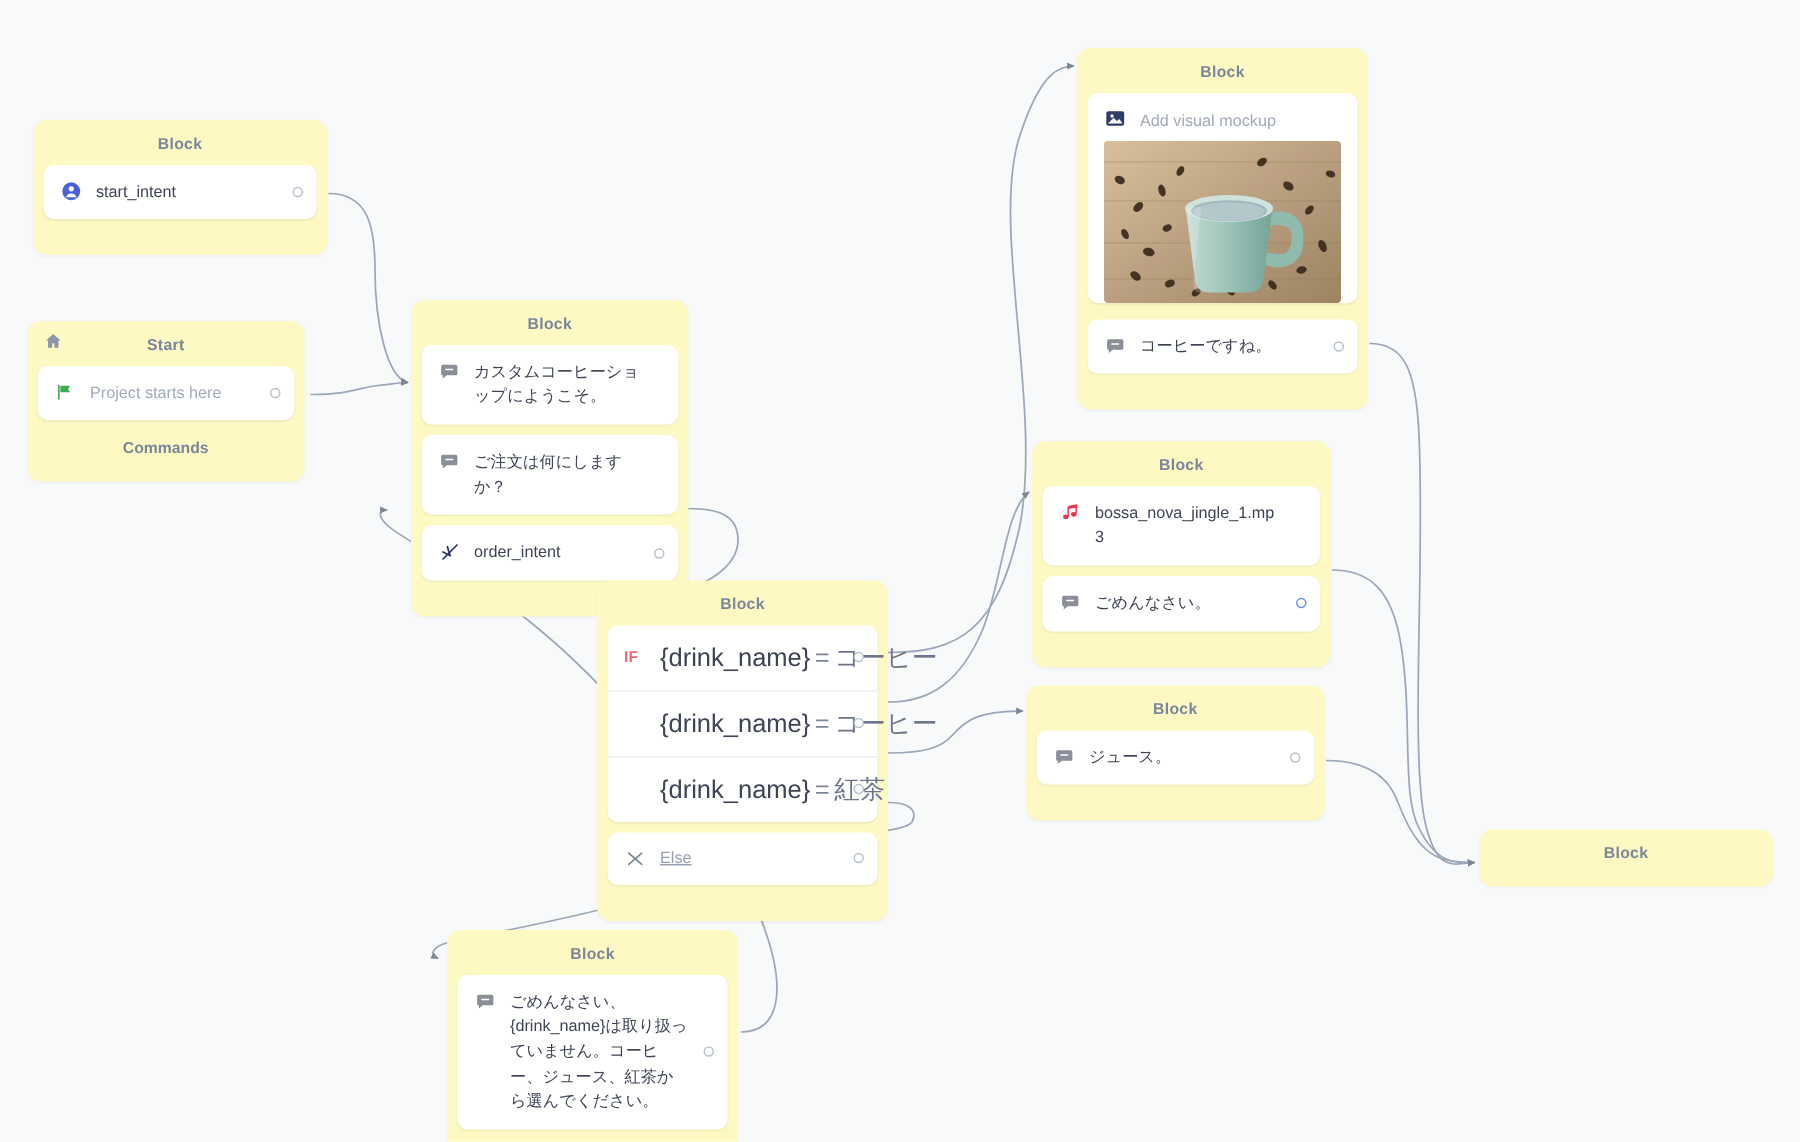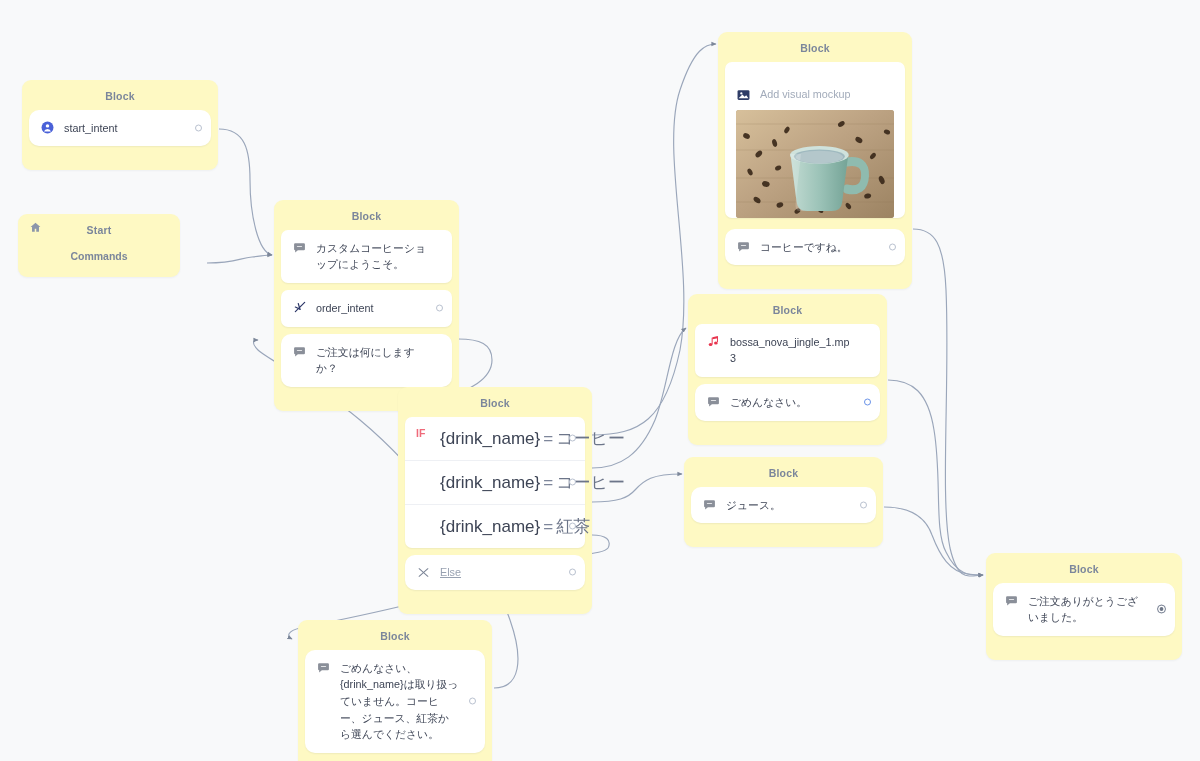--- a/index.html
+++ b/index.html
@@ -65,21 +65,21 @@
     color: #8c96aa;
   }
 
   .card {
     background: #ffffff;
     border-radius: 7px;
     margin-bottom: 7px;
     position: relative;
     box-shadow: 0 1px 1.5px rgba(40,50,80,0.07);
   }
-  .card:last-child { margin-bottom: 16px; border-radius: 10px; }
+  .card:last-child { margin-bottom: 16px; }
 
   .row {
     display: flex;
     align-items: flex-start;
     padding: 10px 26px 10px 11px;
     position: relative;
     min-height: 34px;
   }
 
   .row-icon {
@@ -118,20 +118,21 @@
   .port.filled {
     border: 1px solid #7b8496;
     background: #fff;
     box-shadow: inset 0 0 0 1.6px #fff, inset 0 0 0 4px #6d7687;
     width: 9px; height: 9px;
   }
 
   
   .cond-card .cond-row {
     display: flex;
+    align-items: center;
     padding: 10px 40px 10px 11px;
     position: relative;
     min-height: 33px;
     border-bottom: 1px solid #eef0f4;
   }
   .cond-card .cond-row:last-child { border-bottom: none; }
 
   .cond-kw {
     width: 22px;
     flex: 0 0 22px;
@@ -160,42 +161,42 @@
   }
   .else-label {
     font-size: 10.8px;
     color: #98a1b1;
     text-decoration: underline;
   }
 
   
   .img-head {
     display: flex;
-    align-items: flex-start;
-    padding: 26px 11px 7px 11px;
+    align-items: flex-end;
+    padding: 10px 11px 7px 11px;
     border-radius: 12px;
   }
   .img-head-label {
     font-size: 10.8px;
     color: #a2abba;
   }
   .mockup {
     margin: 0 11px 11px 11px;
     height: 108px;
     border-radius: 3px;
     overflow: hidden;
     position: relative;
     background: #b49b74;
   }
 
   .small-ico { display:block; }
 
   
   #block-start-intent { left: 22px;  top: 80px;  width: 196px; }
-  #block-start        { left: 18px;  top: 214px; width: 162px; }
+  #block-start        { left: 18px;  top: 214px; width: 185px; }
   #block-welcome      { left: 274px; top: 200px; width: 185px; }
   #block-condition    { left: 398px; top: 387px; width: 194px; }
   #block-coffee       { left: 718px; top: 32px;  width: 194px; }
   #block-juice        { left: 688px; top: 294px; width: 199px; }
   #block-tea          { left: 684px; top: 457px; width: 199px; }
   #block-thanks       { left: 986px; top: 553px; width: 196px; }
   #block-sorry        { left: 298px; top: 620px; width: 194px; }
 
   .cmd-title {
     font-size: 10.5px;
@@ -260,61 +261,73 @@
 
   <div class="block" id="block-start">
     <div class="block-title with-home">
       <span class="home-icon">
         <svg width="13" height="13" viewBox="0 0 24 24" fill="#8c96aa">
           <path d="M12 3 3 11h2.6v9h5v-5.6h2.8V20h5v-9H21z"></path>
         </svg>
       </span>
       <span>Start</span>
     </div>
+    <div class="card">
+      <div class="row">
+        <span class="row-icon">
+          <svg class="small-ico" width="13" height="13" viewBox="0 0 24 24">
+            <rect x="3" y="3" width="2.1" height="18" fill="#3faa4f"></rect>
+            <path d="M6 4h12l-2.6 4.2L18 12H6z" fill="#3faa4f"></path>
+          </svg>
+        </span>
+        <span class="row-label placeholder">Project starts here</span>
+        <span class="port"></span>
+      </div>
+    </div>
     <div class="cmd-title">Commands</div>
   </div>
 
   <div class="block" id="block-welcome">
     <div class="block-title">Block</div>
 
     <div class="card">
       <div class="row">
         <span class="row-icon">
           <svg class="small-ico" width="13" height="13" viewBox="0 0 24 24">
             <path d="M4 4h16a2 2 0 0 1 2 2v9a2 2 0 0 1-2 2H9l-5 4v-4a2 2 0 0 1-2-2V6a2 2 0 0 1 2-2z" fill="#8a8f99"></path>
             <rect x="7" y="9" width="10" height="1.7" rx="0.8" fill="#ffffff"></rect>
           </svg>
         </span>
         <span class="row-label">カスタムコーヒーショップにようこそ。</span>
+      </div>
+    </div>
+
+    <div class="card">
+      <div class="row">
+        <span class="row-icon">
+          <svg class="small-ico" width="13" height="13" viewBox="0 0 24 24">
+            <path d="M4 4h16a2 2 0 0 1 2 2v9a2 2 0 0 1-2 2H9l-5 4v-4a2 2 0 0 1-2-2V6a2 2 0 0 1 2-2z" fill="#8a8f99"></path>
+            <rect x="7" y="9" width="10" height="1.7" rx="0.8" fill="#ffffff"></rect>
+          </svg>
+        </span>
+        <span class="row-label">ご注文は何にしますか？</span>
       </div>
     </div>
 
     <div class="card">
       <div class="row">
         <span class="row-icon">
           <svg class="small-ico" width="14" height="14" viewBox="0 0 24 24" fill="none" stroke="#2a3566" stroke-width="2" stroke-linecap="round">
             <path d="M4 20 L20 4"></path>
             <path d="M4 12 L12 16"></path>
             <path d="M12 16 L9 6"></path>
           </svg>
         </span>
         <span class="row-label">order_intent</span>
         <span class="port"></span>
-      </div>
-    </div>
-
-    <div class="card">
-      <div class="row">
-        <span class="row-icon">
-          <svg class="small-ico" width="13" height="13" viewBox="0 0 24 24">
-            <path d="M4 4h16a2 2 0 0 1 2 2v9a2 2 0 0 1-2 2H9l-5 4v-4a2 2 0 0 1-2-2V6a2 2 0 0 1 2-2z" fill="#8a8f99"></path>
-            <rect x="7" y="9" width="10" height="1.7" rx="0.8" fill="#ffffff"></rect>
-          </svg>
-        </span>
-        <span class="row-label">ご注文は何にしますか？</span>
       </div>
     </div>
   </div>
 
   <div class="block" id="block-condition">
     <div class="block-title">Block</div>
 
     <div class="card cond-card">
       <div class="cond-row">
         <span class="cond-kw">IF</span>
@@ -484,43 +497,31 @@
           </svg>
         </span>
         <span class="row-label">ジュース。</span>
         <span class="port"></span>
       </div>
     </div>
   </div>
 
   <div class="block" id="block-thanks">
     <div class="block-title">Block</div>
+  </div>
+
+  <div class="block" id="block-sorry">
+    <div class="block-title">Block</div>
     <div class="card">
       <div class="row">
         <span class="row-icon">
           <svg class="small-ico" width="13" height="13" viewBox="0 0 24 24">
             <path d="M4 4h16a2 2 0 0 1 2 2v9a2 2 0 0 1-2 2H9l-5 4v-4a2 2 0 0 1-2-2V6a2 2 0 0 1 2-2z" fill="#8a8f99"></path>
             <rect x="7" y="9" width="10" height="1.7" rx="0.8" fill="#ffffff"></rect>
           </svg>
         </span>
-        <span class="row-label">ご注文ありがとうございました。</span>
-        <span class="port filled"></span>
-      </div>
-    </div>
-  </div>
-
-  <div class="block" id="block-sorry">
-    <div class="block-title">Block</div>
-    <div class="card">
-      <div class="row">
-        <span class="row-icon">
-          <svg class="small-ico" width="13" height="13" viewBox="0 0 24 24">
-            <path d="M4 4h16a2 2 0 0 1 2 2v9a2 2 0 0 1-2 2H9l-5 4v-4a2 2 0 0 1-2-2V6a2 2 0 0 1 2-2z" fill="#8a8f99"></path>
-            <rect x="7" y="9" width="10" height="1.7" rx="0.8" fill="#ffffff"></rect>
-          </svg>
-        </span>
         <span class="row-label">ごめんなさい、{drink_name}は取り扱っていません。コーヒー、ジュース、紅茶から選んでください。</span>
         <span class="port"></span>
       </div>
     </div>
   </div>
 
 </div>
 
 </body></html>

